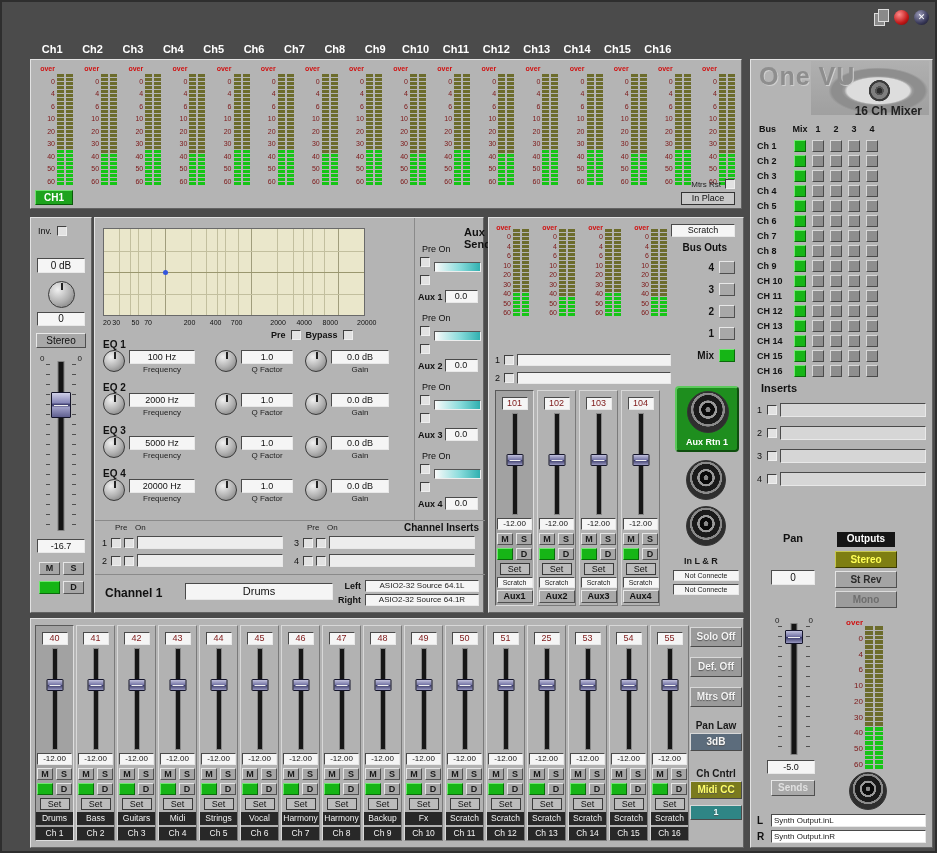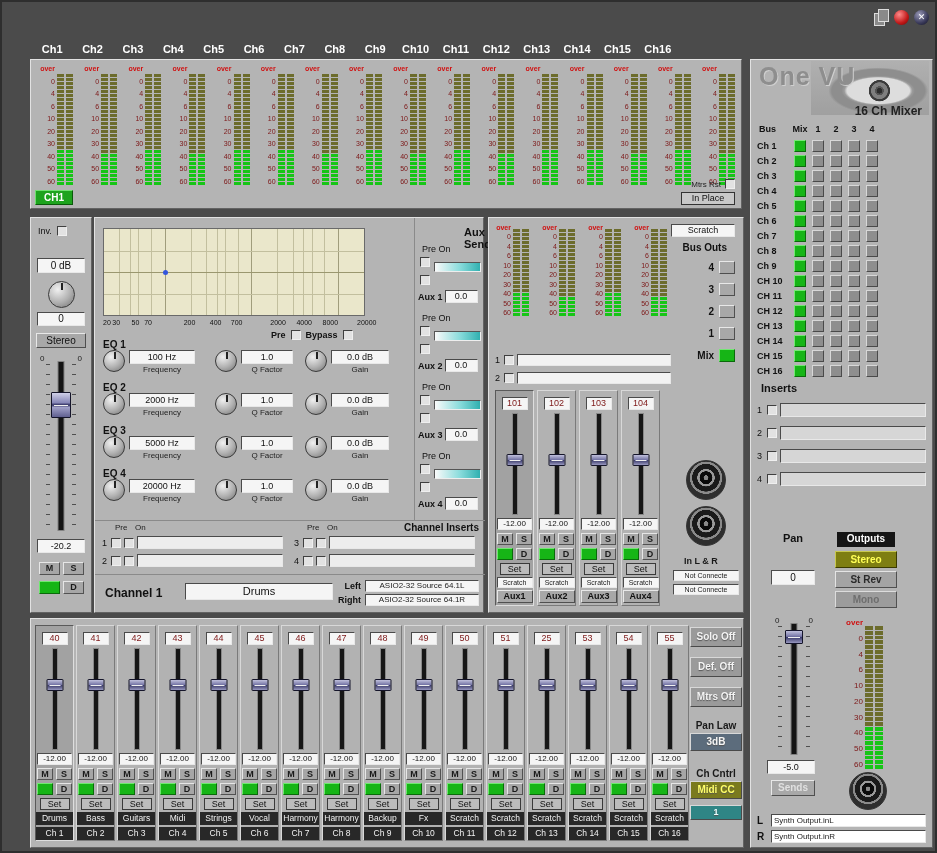--- a/index.html
+++ b/index.html
@@ -1447,21 +1447,21 @@
     <div id="ls-knobval" class="sunken">0</div>
     <div id="ls-mode" class="raised">Stereo</div>
     <div id="ls-fader">
       <span class="fscale l">0</span>
       <span class="fscale r">0</span>
       <div class="vticks-l"></div>
       <div class="vticks-r"></div>
       <div class="track"></div>
       <div class="handle bighandle"></div>
     </div>
-    <div id="ls-val" class="sunken">-20.2</div>
+    <div id="ls-val" class="sunken">-16.7</div>
     <div id="ls-ms" class="msrow">
       <div class="sbtn w21">M</div>
       <div class="sbtn w21">S</div>
     </div>
     <div id="ls-gd" class="msrow">
       <div class="sbtn grn w21"></div>
       <div class="sbtn w21">D</div>
     </div>
   </div>
 
@@ -2053,20 +2053,24 @@
           </div>
           <div class="msrow">
             <div class="sbtn grn"></div>
             <div class="sbtn">D</div>
           </div>
           <div class="setbtn">Set</div>
           <div class="scrfield sunken">Scratch</div>
           <div class="auxbtn raised">Aux4</div>
         </div>
       </div>
+    <div id="auxrtn">
+      <div class="socket" id="auxrtn-knob"></div>
+      <div id="auxrtn-label">Aux Rtn 1</div>
+    </div>
     <div class="socket scr-sock" id="sock1"></div>
     <div class="socket scr-sock" id="sock2"></div>
     <div id="inlr">In L &amp; R</div>
     <div class="ncfield sunken" id="nc1">Not Connecte</div>
     <div class="ncfield sunken" id="nc2">Not Connecte</div>
   </div>
 
   <div id="bottom-panel" class="panel">
     <div id="strips">
         <div class="strip sel">

